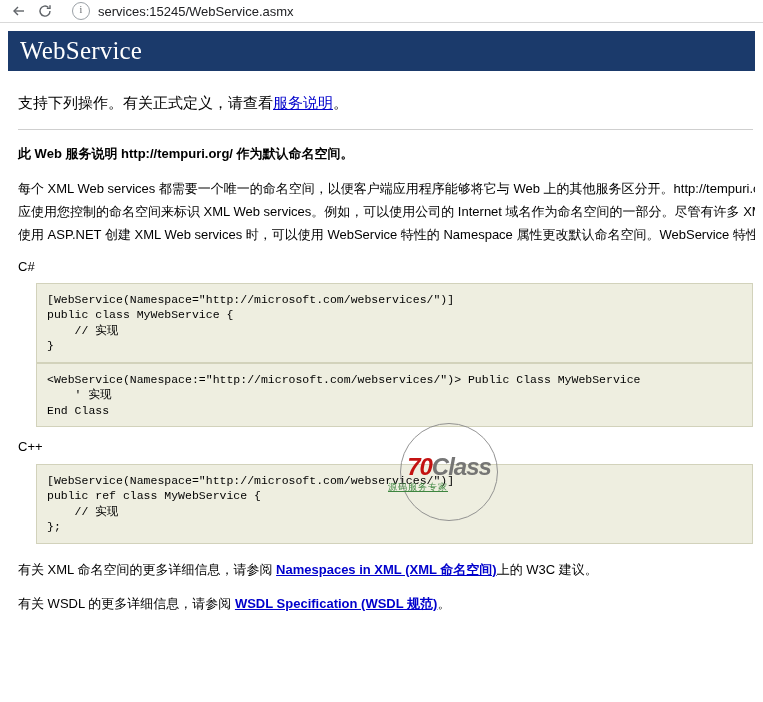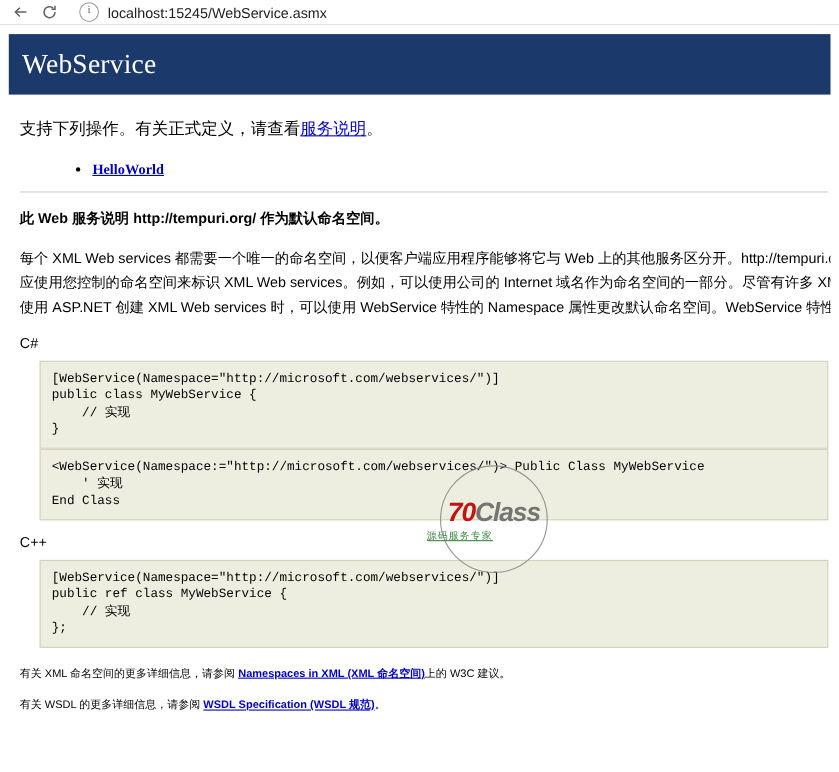--- a/index.html
+++ b/index.html
@@ -83,21 +83,21 @@
     bottom: 0;
     background: #ffffff;
     overflow: hidden;
   }
   .content-wrap {
     padding: 8px 0 0 0;
   }
   .header-band {
     background: #1b3a6b;
     color: #ffffff;
-    height: 55px;
+    height: 40px;
     margin: 0 8px 0 8px;
     display: flex;
     align-items: center;
     padding-left: 12px;
     box-sizing: border-box;
   }
   .header-band .title {
     font-size: 25px;
     font-family: "Liberation Serif", serif;
     font-weight: normal;
@@ -164,21 +164,21 @@
     font-family: "Liberation Mono", monospace;
     font-size: 11.5px;
     line-height: 1.35;
     color: #000000;
     white-space: pre;
     overflow: hidden;
   }
 
   .tail p {
     margin: 0 0 14px 0;
-    font-size: 10px;
+    font-size: 13px;
   }
   .tail a {
     color: #0000cc;
     text-decoration: underline;
     font-weight: bold;
   }
 
   
   .watermark {
     position: absolute;
@@ -232,39 +232,36 @@
     </svg>
   </div>
   <div class="nav-btn">
     <svg width="16" height="16" viewBox="0 0 16 16" fill="none" stroke="#5f6368" stroke-width="1.4">
       <path d="M13 8a5 5 0 1 1-1.6-3.6"></path>
         <path d="M13 2.2V5.4H9.8"></path>
     </svg>
   </div>
   <div class="omnibox">
     <div class="info-icon">i</div>
-    <span class="url-text">localhost:15245/WebService.asmx</span>
+    <span class="url-text">services:15245/WebService.asmx</span>
   </div>
 </div>
 <div class="chrome-sep"></div>
 
 <div class="page">
   <div class="content-wrap">
 
     <div class="header-band">
       <span class="title">WebService</span>
     </div>
 
     <div class="body-area">
 
       <p class="intro"><span>支持下列操作。有关正式定义，请查看</span><a class="link" href="#">服务说明</a><span>。</span></p>
 
-      <ul class="ops">
-        <li><a href="#">HelloWorld</a></li>
-      </ul>
 
       <hr class="rule">
 
       <p class="bold-note">此 Web 服务说明 http://tempuri.org/ 作为默认命名空间。</p>
 
       <p class="flow">每个 XML Web services 都需要一个唯一的命名空间，以便客户端应用程序能够将它与 Web 上的其他服务区分开。http://tempuri.org/</p>
       <p class="flow">应使用您控制的命名空间来标识 XML Web services。例如，可以使用公司的 Internet 域名作为命名空间的一部分。尽管有许多 XML We</p>
       <p class="flow">使用 ASP.NET 创建 XML Web services 时，可以使用 WebService 特性的 Namespace 属性更改默认命名空间。WebService 特性适</p>
 
       <div class="lang-label">C#</div>

